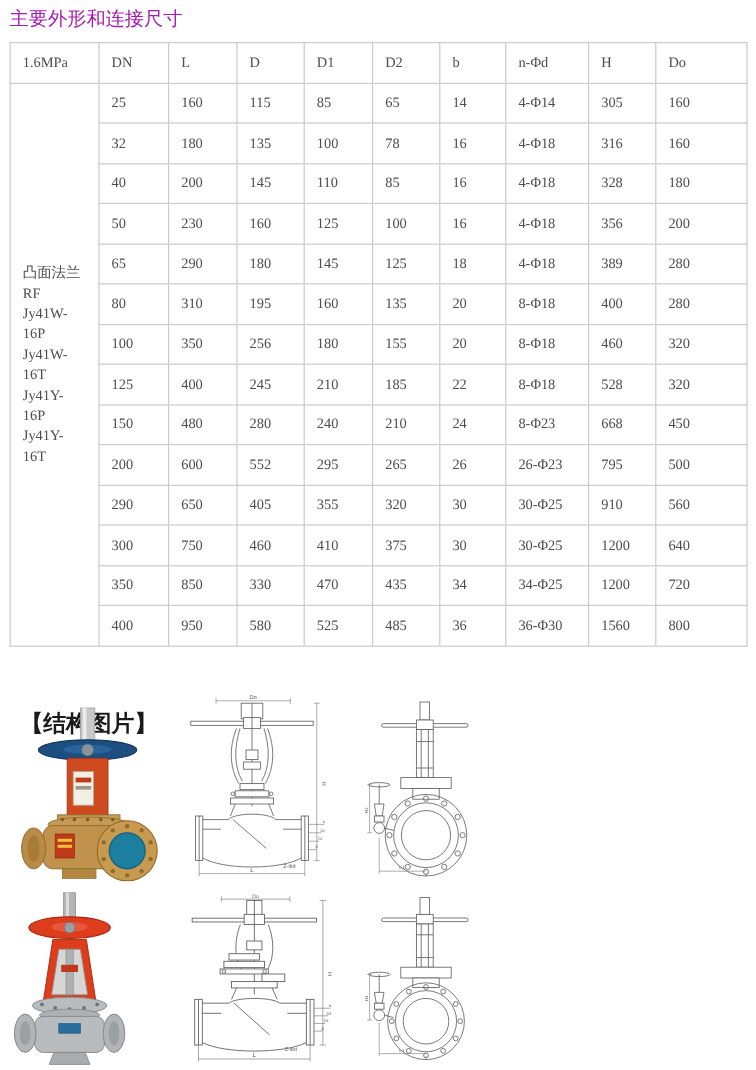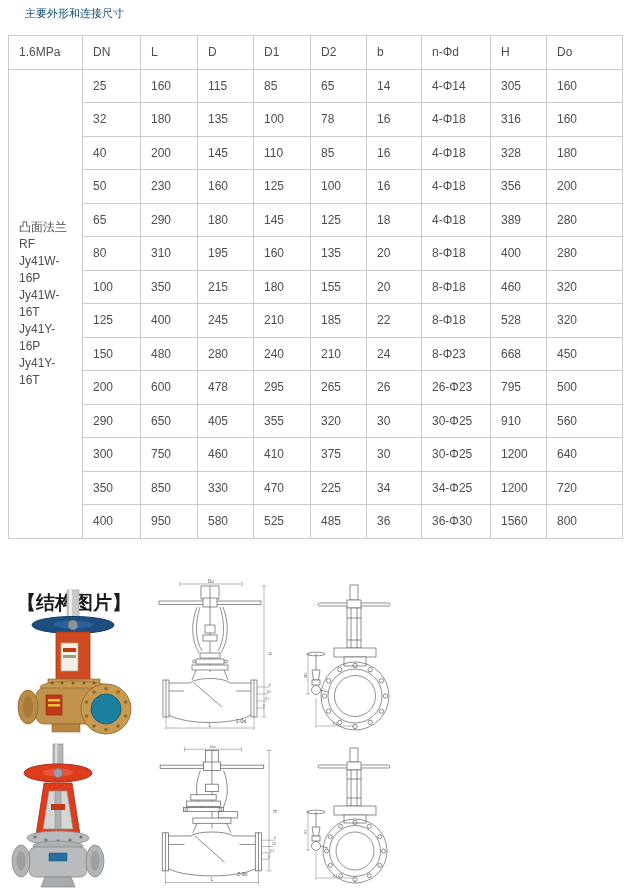--- a/index.html
+++ b/index.html
@@ -1,23 +1,23 @@
 <!DOCTYPE html>
 <html><head>
 <meta charset="utf-8">
 <style>
   * { box-sizing: border-box; }
   html,body { margin:0; padding:0; background:#fff; }
   body { width:630px; height:892px; font-family:"Liberation Sans","DejaVu Sans",sans-serif; }
   .page { position:relative; width:630px; height:892px; overflow:hidden; background:#fff; }
 
-  .title { position:absolute; left:25px; top:6px; font-size:11px; color:#0c4a6e; }
+  .title { position:absolute; left:8px; top:6px; font-size:16px; color:#a21caf; }
 
   table.dims { position:absolute; left:8px; top:35px; width:614px;
-    border-collapse:collapse; table-layout:fixed; }
+    border-collapse:collapse; table-layout:fixed;font-family:Liberation Serif, serif; }
   table.dims td, table.dims th {
     border:1px solid #cbcbcb; font-size:12px; font-weight:normal; color:#4d4d4d;
     text-align:left; vertical-align:middle; padding:0 3px 0 10px; height:33.5px;
     overflow:hidden; }
   td.group-cell { white-space:pre-line; line-height:17px; padding:6px 2px 6px 10px; }
 
   .section-label { position:absolute; left:17px; top:590px; font-size:19px;
     font-weight:bold; color:#1a1a1a; }
 
   .img { position:absolute; }
@@ -135,21 +135,21 @@
           <td>160</td>
           <td>135</td>
           <td>20</td>
           <td>8-Φ18</td>
           <td>400</td>
           <td>280</td>
         </tr>
         <tr>
           <td>100</td>
           <td>350</td>
-          <td>215</td>
+          <td>256</td>
           <td>180</td>
           <td>155</td>
           <td>20</td>
           <td>8-Φ18</td>
           <td>460</td>
           <td>320</td>
         </tr>
         <tr>
           <td>125</td>
           <td>400</td>
@@ -168,21 +168,21 @@
           <td>240</td>
           <td>210</td>
           <td>24</td>
           <td>8-Φ23</td>
           <td>668</td>
           <td>450</td>
         </tr>
         <tr>
           <td>200</td>
           <td>600</td>
-          <td>478</td>
+          <td>552</td>
           <td>295</td>
           <td>265</td>
           <td>26</td>
           <td>26-Φ23</td>
           <td>795</td>
           <td>500</td>
         </tr>
         <tr>
           <td>290</td>
           <td>650</td>
@@ -203,21 +203,21 @@
           <td>30</td>
           <td>30-Φ25</td>
           <td>1200</td>
           <td>640</td>
         </tr>
         <tr>
           <td>350</td>
           <td>850</td>
           <td>330</td>
           <td>470</td>
-          <td>225</td>
+          <td>435</td>
           <td>34</td>
           <td>34-Φ25</td>
           <td>1200</td>
           <td>720</td>
         </tr>
         <tr>
           <td>400</td>
           <td>950</td>
           <td>580</td>
           <td>525</td>

